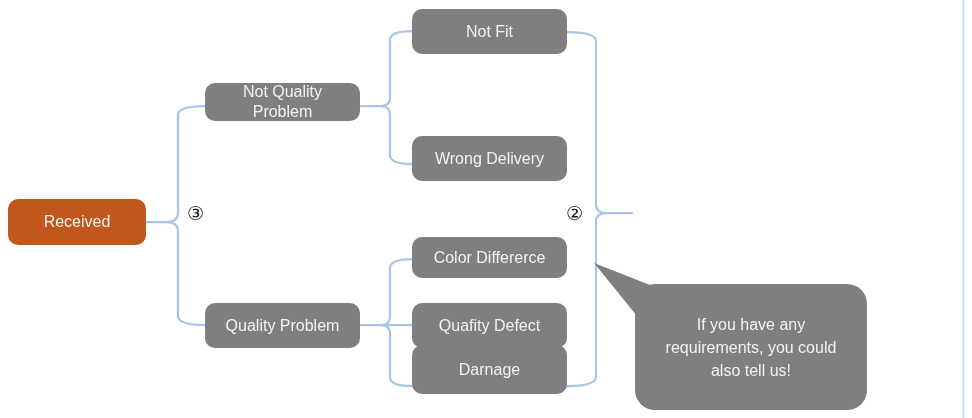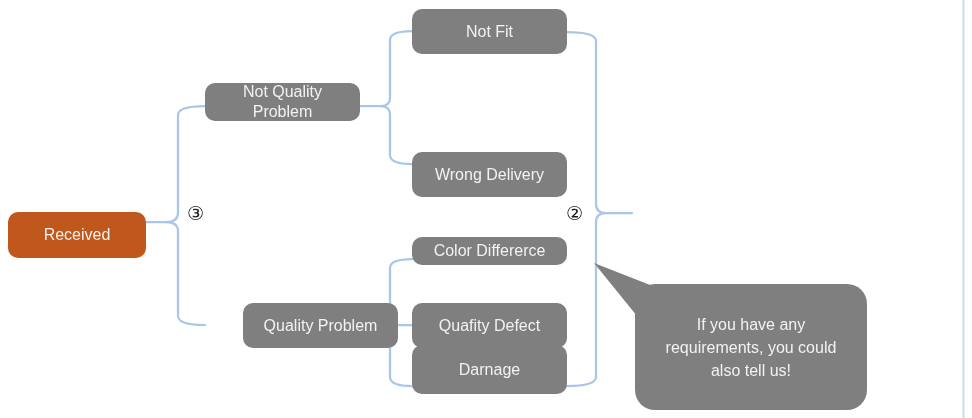--- a/index.html
+++ b/index.html
@@ -50,41 +50,41 @@
 
     <path class="wire" d="M412,259 Q390,259 390,268 L390,317 Q390,325 381,325 Q390,325 390,334 L390,377 Q390,386 412,386"></path>
     <path class="wire" d="M360,325 L412,325"></path>
 
     <path class="wire" d="M567,32 Q596,32 596,41 L596,204 Q596,213 606,213 Q596,213 596,222 L596,377 Q596,386 567,386"></path>
     <path class="wire" d="M606,213 L632,213"></path>
 
     <path class="tail" d="M594,263 L668,292 L650,332 Z"></path>
   </svg>
 
-  <div class="node root" style="left:8px;top:212px;width:138px;height:46px;">
+  <div class="node root" style="left:8px;top:199px;width:138px;height:46px;">
     <span>Received</span>
   </div>
 
   <div class="node" style="left:205px;top:83px;width:155px;height:38px;">
     <span>Not Quality Problem</span>
   </div>
 
-  <div class="node" style="left:205px;top:303px;width:155px;height:45px;margin-left:38px;">
+  <div class="node" style="left:205px;top:303px;width:155px;height:45px;">
     <span>Quality Problem</span>
   </div>
 
   <div class="node" style="left:412px;top:9px;width:155px;height:45px;">
     <span>Not Fit</span>
   </div>
 
-  <div class="node" style="left:412px;top:152px;width:155px;height:45px;">
+  <div class="node" style="left:412px;top:136px;width:155px;height:45px;">
     <span>Wrong Delivery</span>
   </div>
 
-  <div class="node" style="left:412px;top:237px;width:155px;height:28px;">
+  <div class="node" style="left:412px;top:237px;width:155px;height:41px;">
     <span>Color Differerce</span>
   </div>
 
   <div class="node" style="left:412px;top:303px;width:155px;height:45px;">
     <span>Quafity Defect</span>
   </div>
 
   <div class="node" style="left:412px;top:345px;width:155px;height:49px;">
     <span>Darnage</span>
   </div>

